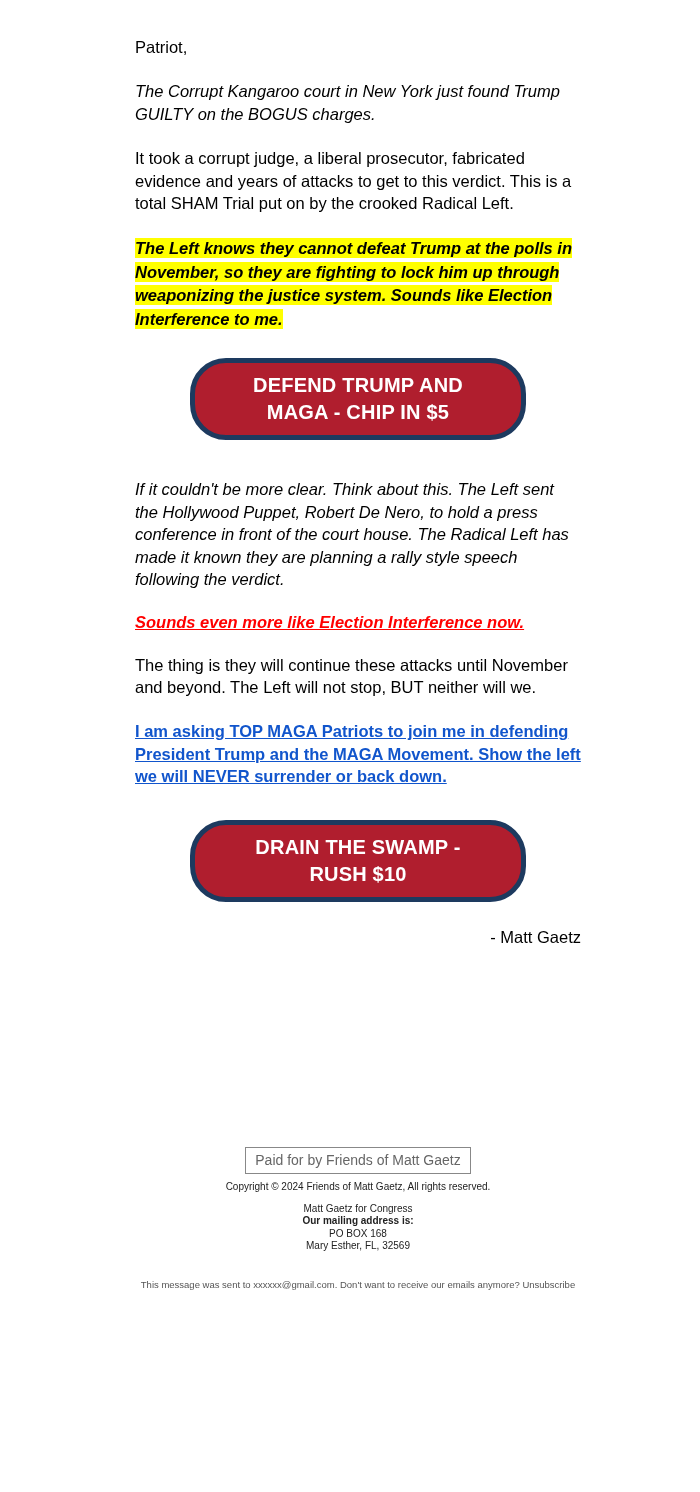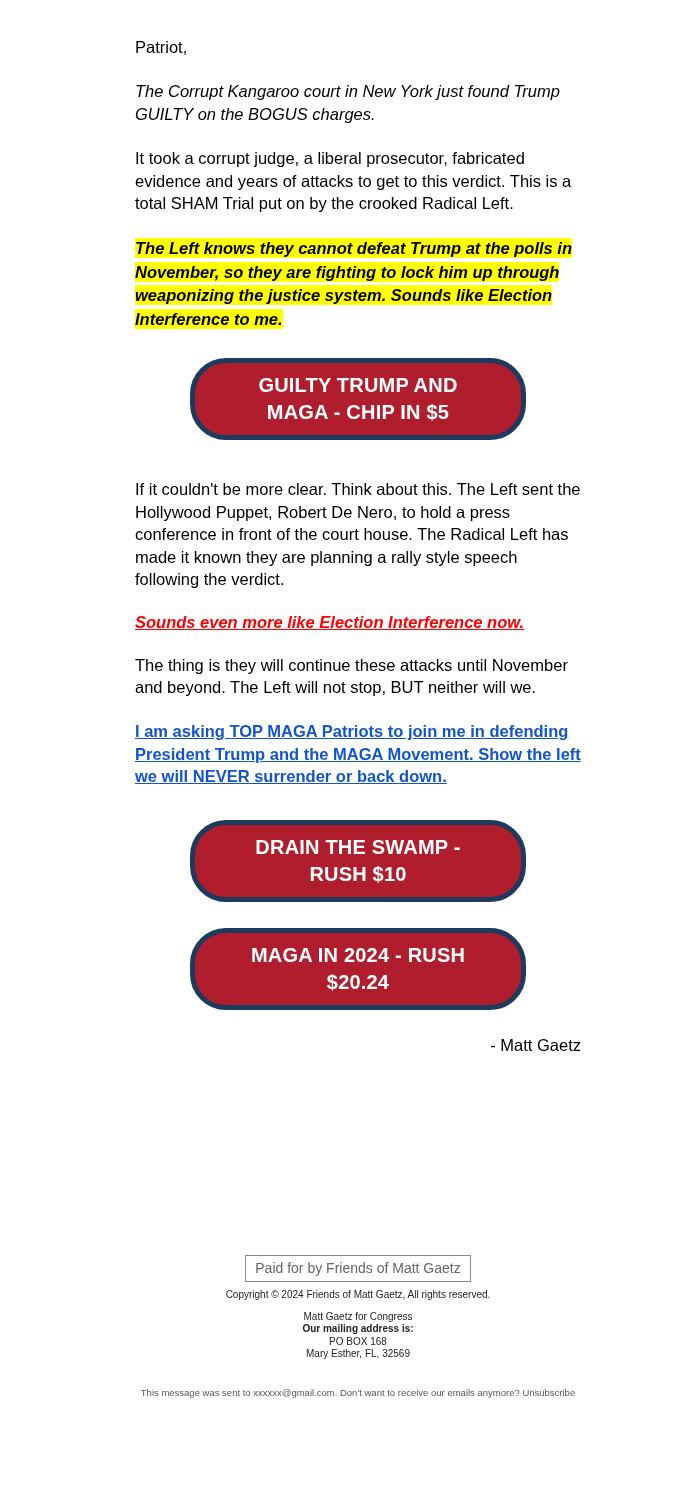--- a/index.html
+++ b/index.html
@@ -104,33 +104,32 @@
 <div class="page">
 
   <p class="para">Patriot,</p>
 
   <p class="para italic">The Corrupt Kangaroo court in New York just found Trump GUILTY on the BOGUS charges.</p>
 
   <p class="para">It took a corrupt judge, a liberal prosecutor, fabricated evidence and years of attacks to get to this verdict. This is a total SHAM Trial put on by the crooked Radical Left.</p>
 
   <p class="highlight-para"><span class="highlight-mark">The Left knows they cannot defeat Trump at the polls in November, so they are fighting to lock him up through weaponizing the justice system. Sounds like Election Interference to me.</span></p>
 
-  <a class="cta"><span>GUILTY TRUMP AND</span><br><span>MAGA - CHIP IN $5</span></a>
+  <a class="cta"><span>DEFEND TRUMP AND</span><br><span>MAGA - CHIP IN $5</span></a>
 
-  <p class="para" style="margin-top:38px;">If it couldn't be more clear. Think about this. The Left sent the Hollywood Puppet, Robert De Nero, to hold a press conference in front of the court house. The Radical Left has made it known they are planning a rally style speech following the verdict.</p>
+  <p class="para" style="margin-top:38px;font-style:italic;">If it couldn't be more clear. Think about this. The Left sent the Hollywood Puppet, Robert De Nero, to hold a press conference in front of the court house. The Radical Left has made it known they are planning a rally style speech following the verdict.</p>
 
   <p class="red-link">Sounds even more like Election Interference now.</p>
 
   <p class="para">The thing is they will continue these attacks until November and beyond. The Left will not stop, BUT neither will we.</p>
 
   <p class="blue-link-para"><span>I am asking TOP MAGA Patriots to join me in defending President Trump and the MAGA Movement. Show the left we will NEVER surrender or back down.</span></p>
 
   <a class="cta" style="margin-top:32px;"><span>DRAIN THE SWAMP -</span><br><span>RUSH $10</span></a>
 
-  <a class="cta"><span>MAGA IN 2024 - RUSH</span><br><span>$20.24</span></a>
 
   <p class="signoff">- Matt Gaetz</p>
 
   <div class="footer">
     <div class="paid-box-wrap">
       <span class="paid-box">Paid for by Friends of Matt Gaetz</span>
     </div>
     <p class="footer-line">Copyright © 2024 Friends of Matt Gaetz, All rights reserved.</p>
     <div class="footer-spacer-sm"></div>
     <p class="footer-line">Matt Gaetz for Congress</p>

